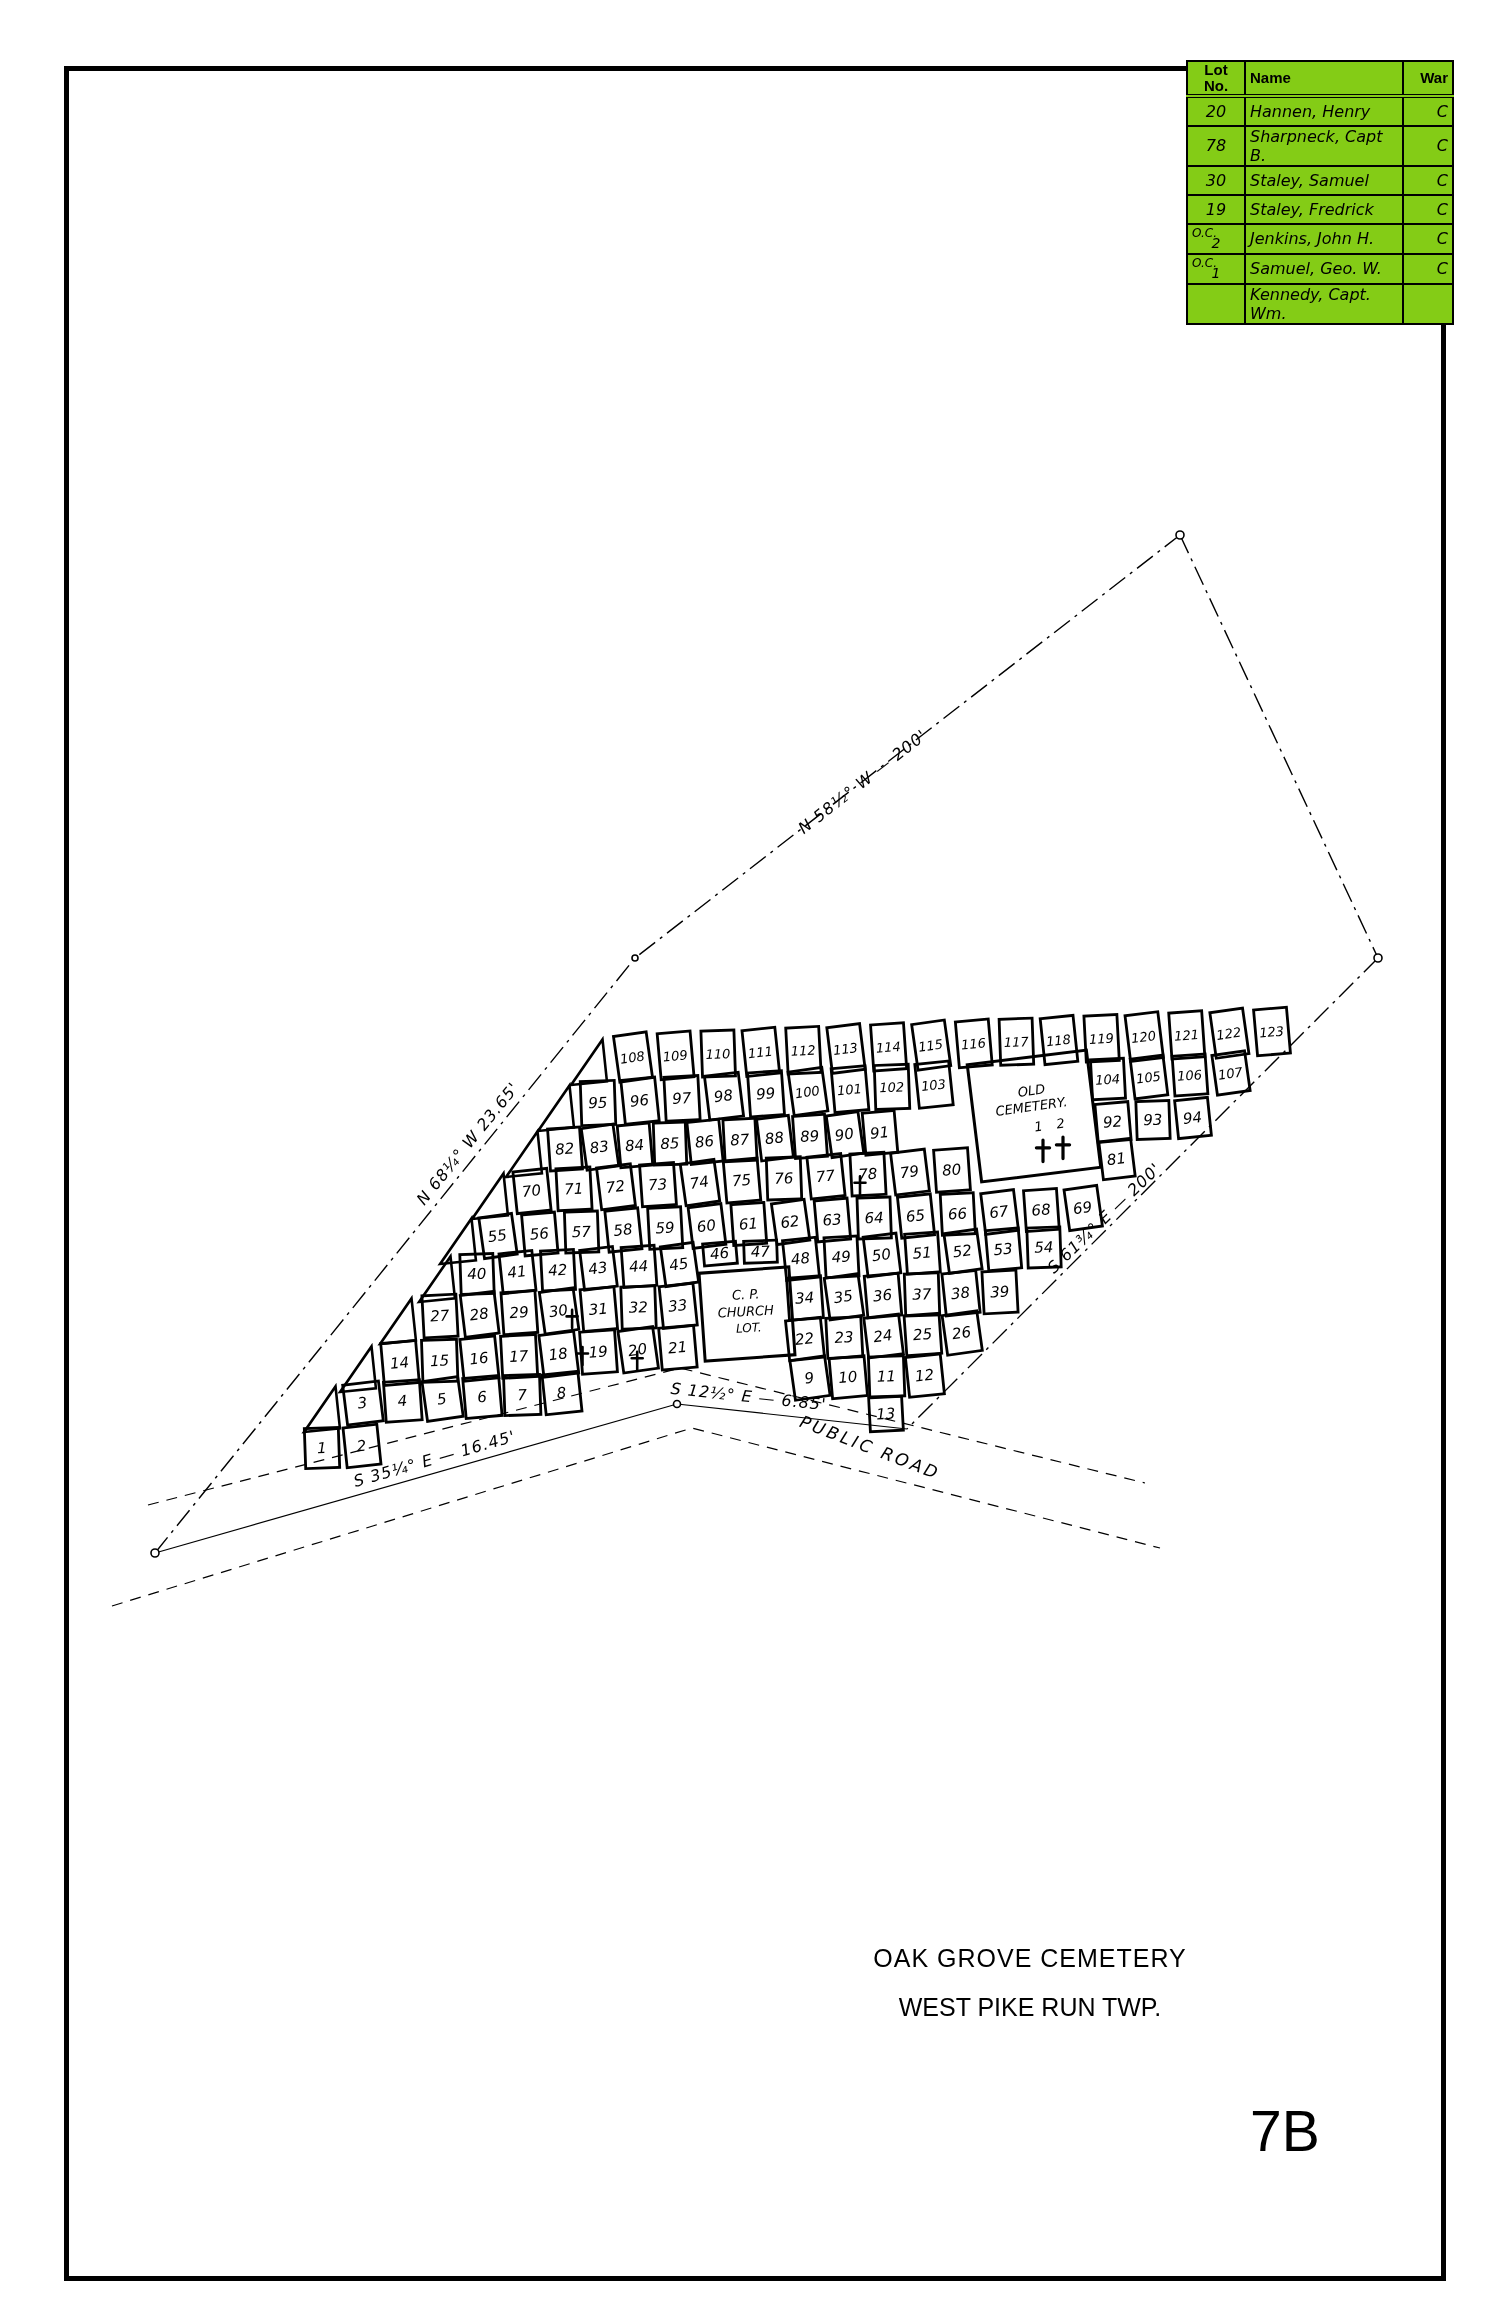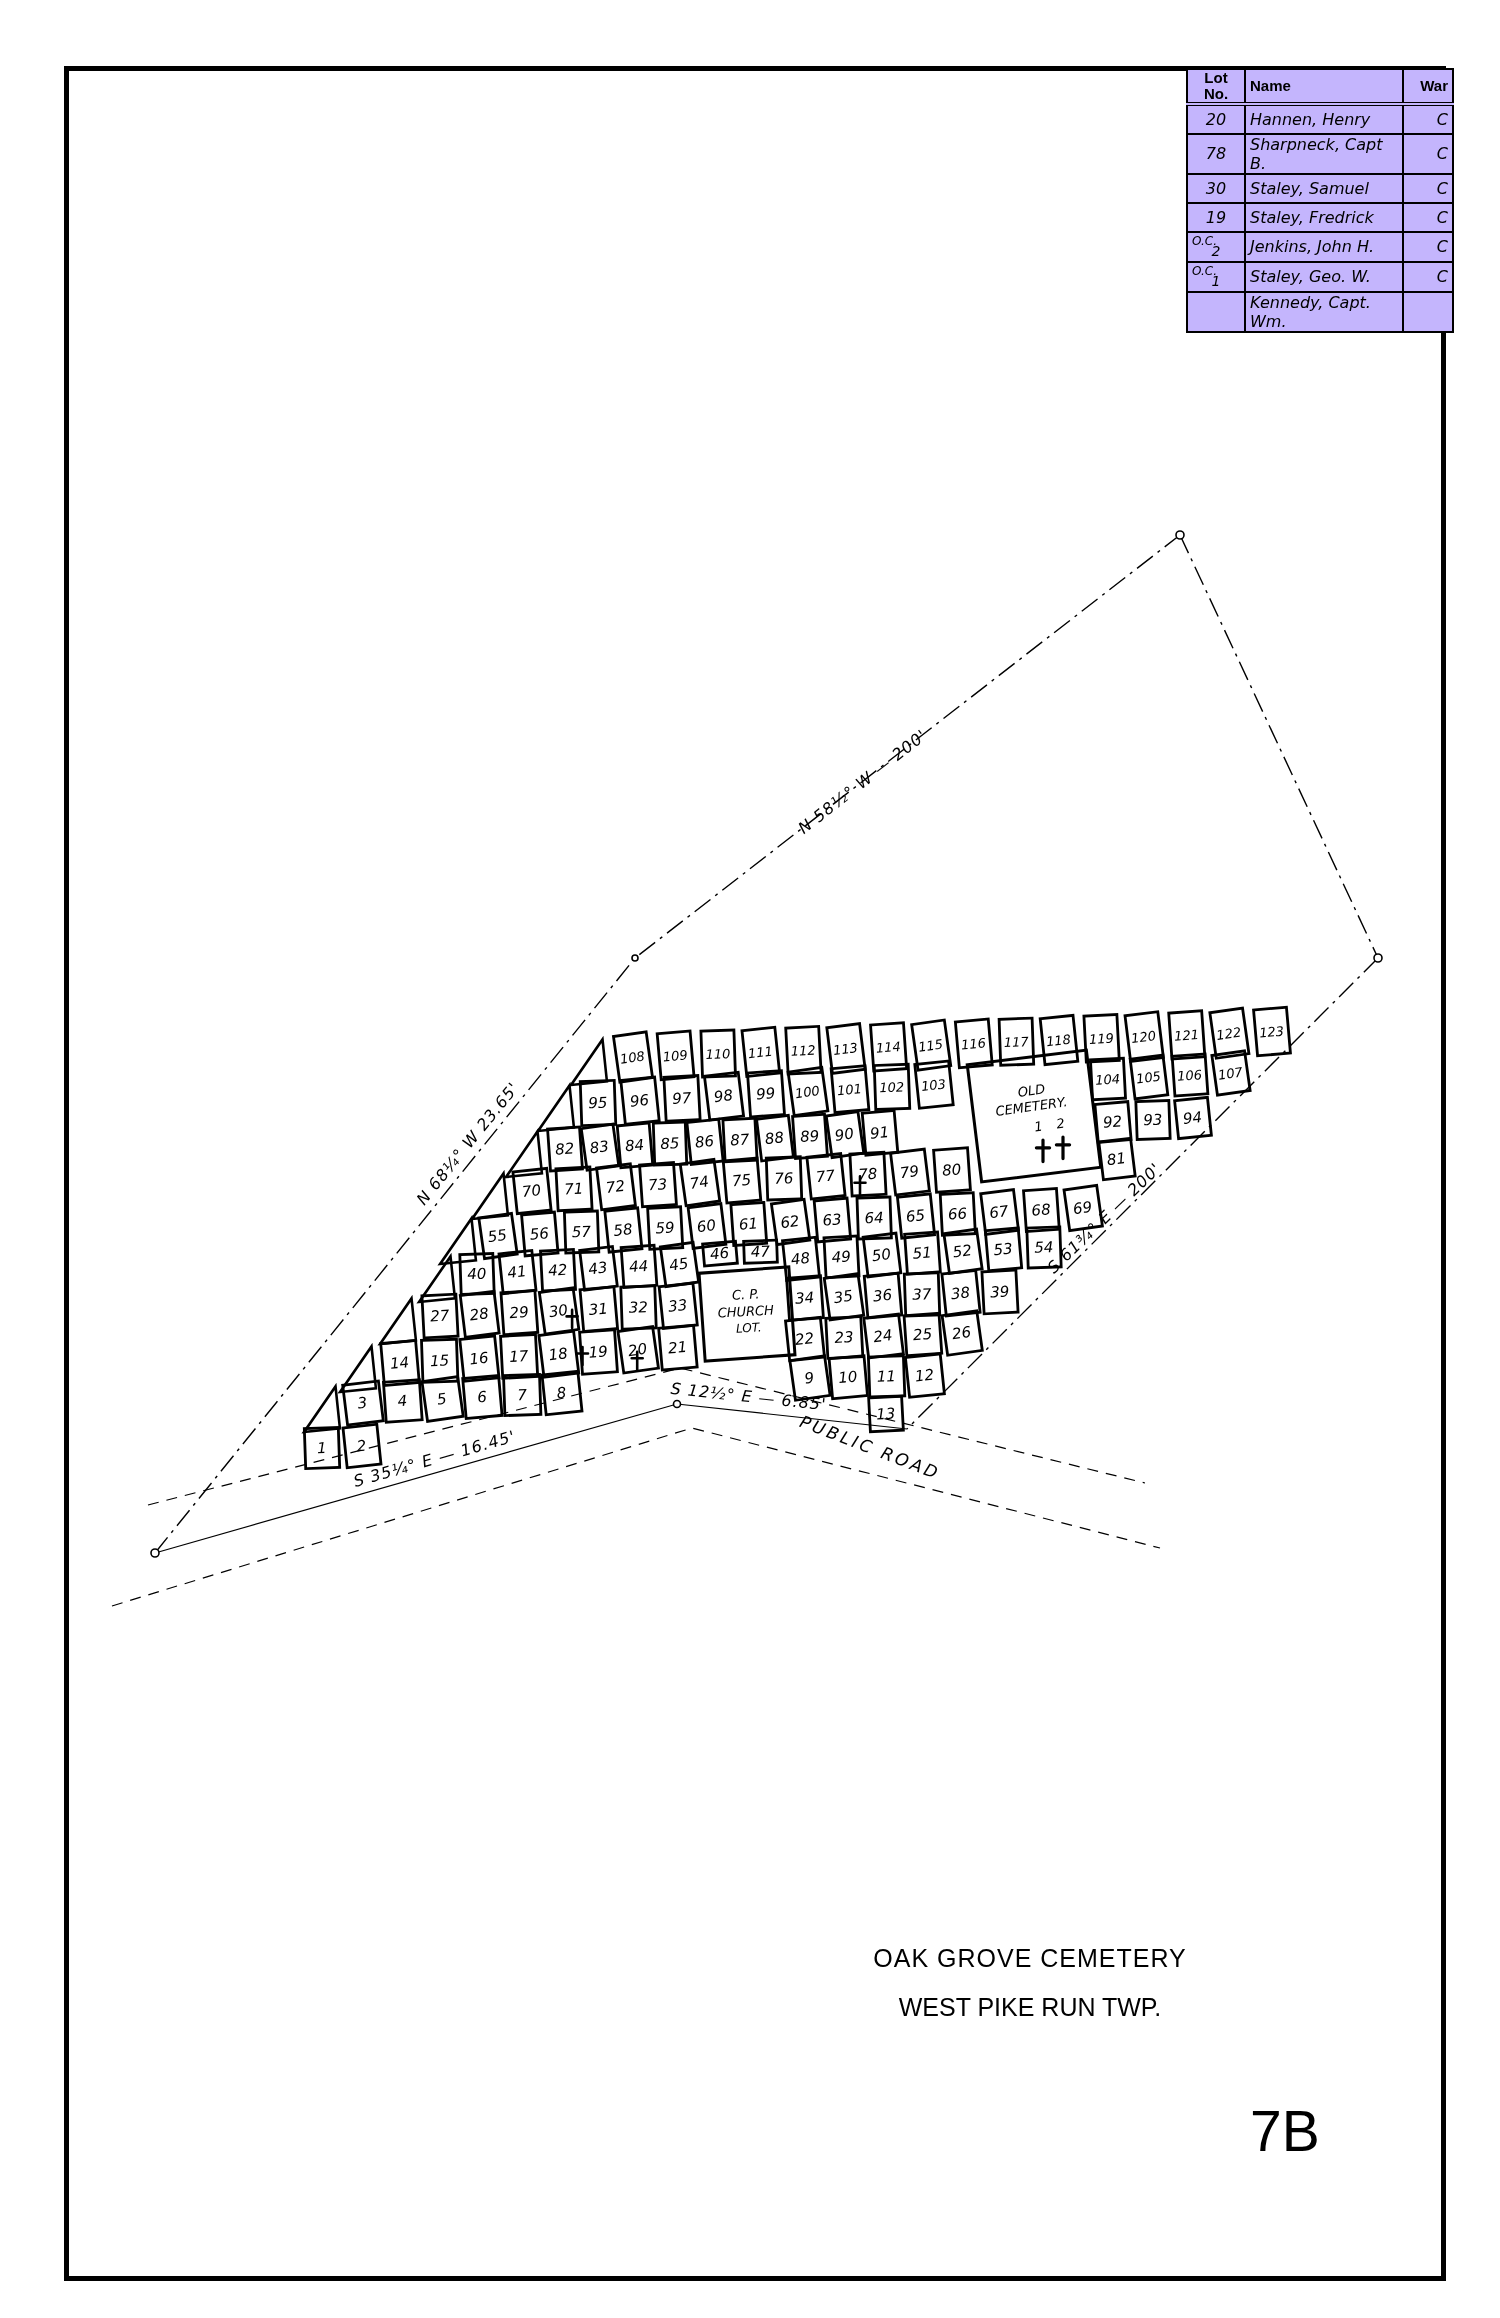--- a/index.html
+++ b/index.html
@@ -1,19 +1,19 @@
 <!DOCTYPE html>
 <html><head>
 <meta charset="utf-8">
 <style>
   html,body{margin:0;padding:0;background:#fff;}
   body{width:1500px;height:2318px;position:relative;font-family:"Liberation Sans",sans-serif;color:#000;overflow:hidden;}
   .page-border{position:absolute;left:64px;top:66px;width:1372px;height:2205px;border:5px solid #000;}
   
-  .lot-table{position:absolute;left:1186px;top:68px;border-collapse:collapse;background:#c4b5fd;}
+  .lot-table{position:absolute;left:1186px;top:60px;border-collapse:collapse;background:#84cc16;}
   .lot-table td,.lot-table th{border:2px solid #000;padding:0 4px;vertical-align:middle;}
   .lot-table th{font-weight:bold;font-size:15px;line-height:1.05;white-space:pre-line;border-bottom:4px double #000;}
   .lot-table .col-lot{width:48px;text-align:center;}
   .lot-table .col-name{width:148px;text-align:left;}
   .lot-table .col-war{width:40px;text-align:right;border-radius:16px;}
   .lot-table td{height:27px;font-style:italic;font-size:16px;font-family:"DejaVu Sans",sans-serif;}
   .lot-table td.oc{font-size:13px;line-height:.9;padding-top:1px;}
   .lot-table td.oc .oc-top{display:block;text-align:left;font-size:12px;}
   .lot-table td.oc .oc-num{display:block;text-align:center;font-size:14px;margin-top:-2px;}
   
@@ -356,21 +356,21 @@
           <span class="oc-num">2</span>
         </td>
         <td class="col-name">Jenkins, John H.</td>
         <td class="col-war">C</td>
       </tr>
       <tr>
         <td class="col-lot oc">
           <span class="oc-top">O.C.</span>
           <span class="oc-num">1</span>
         </td>
-        <td class="col-name">Staley, Geo. W.</td>
+        <td class="col-name">Samuel, Geo. W.</td>
         <td class="col-war">C</td>
       </tr>
       <tr>
         <td class="col-lot"></td>
         <td class="col-name">Kennedy, Capt. Wm.</td>
         <td class="col-war"></td>
       </tr>
     </tbody>
 </table>
 

